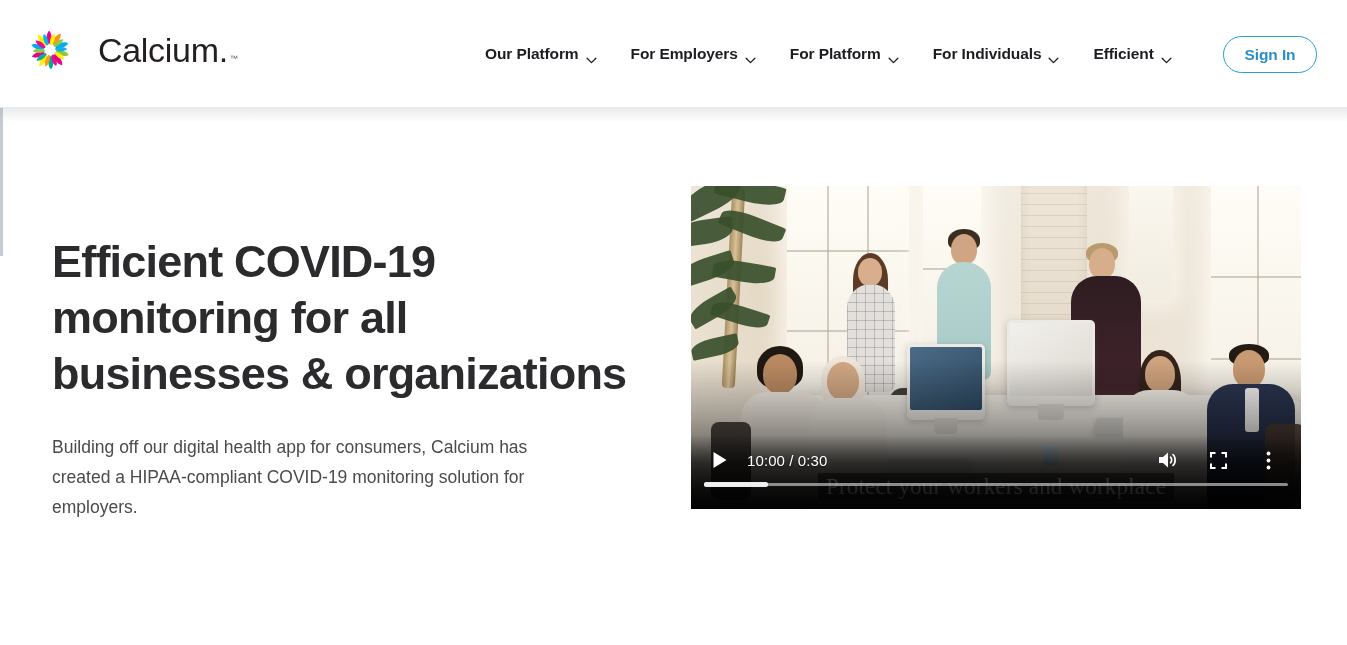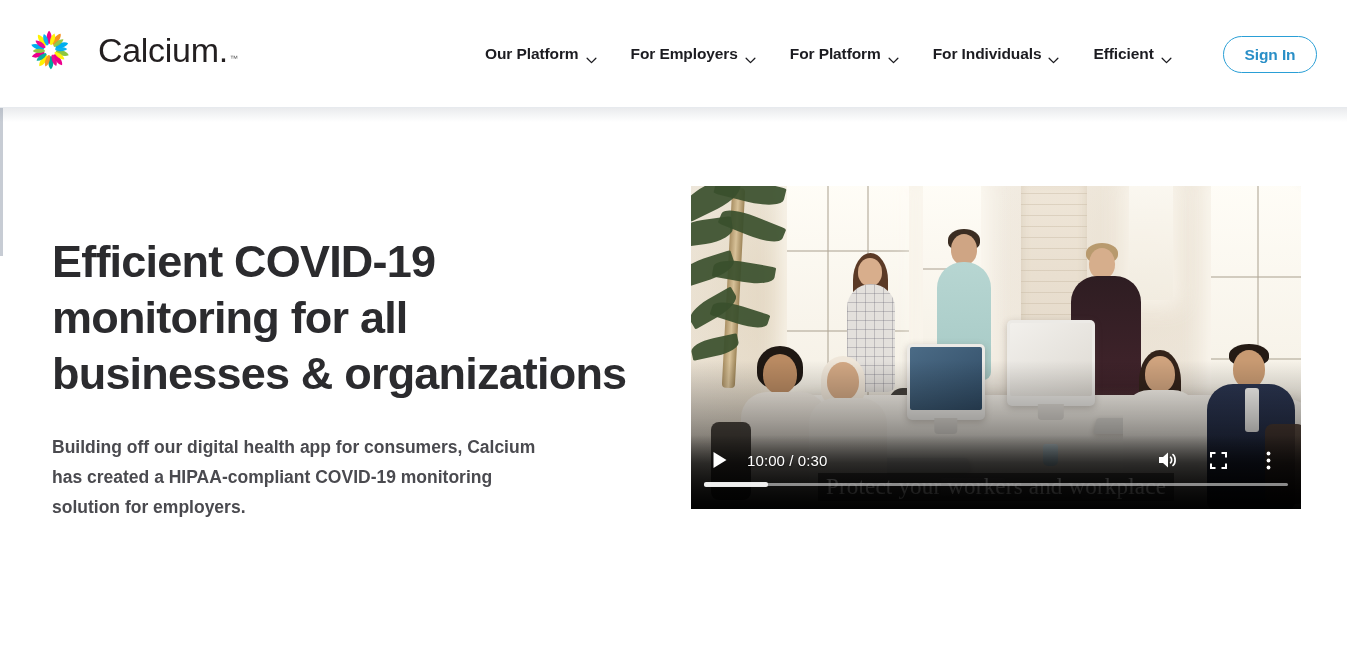--- a/index.html
+++ b/index.html
@@ -174,21 +174,21 @@
     color: #2b2b2e;
     letter-spacing: -0.8px;
     max-width: 600px;
   }
   .hero-sub {
     margin-top: 30px;
     font-size: 17.5px;
     line-height: 30px;
     color: #4a4a4f;
     max-width: 490px;
-    font-weight: bold;
+    font-weight: normal;
   }
 
   
   .video-frame {
     position: absolute;
     left: 691px;
     top: 64px;
     width: 610px;
     height: 323px;
     overflow: hidden;

